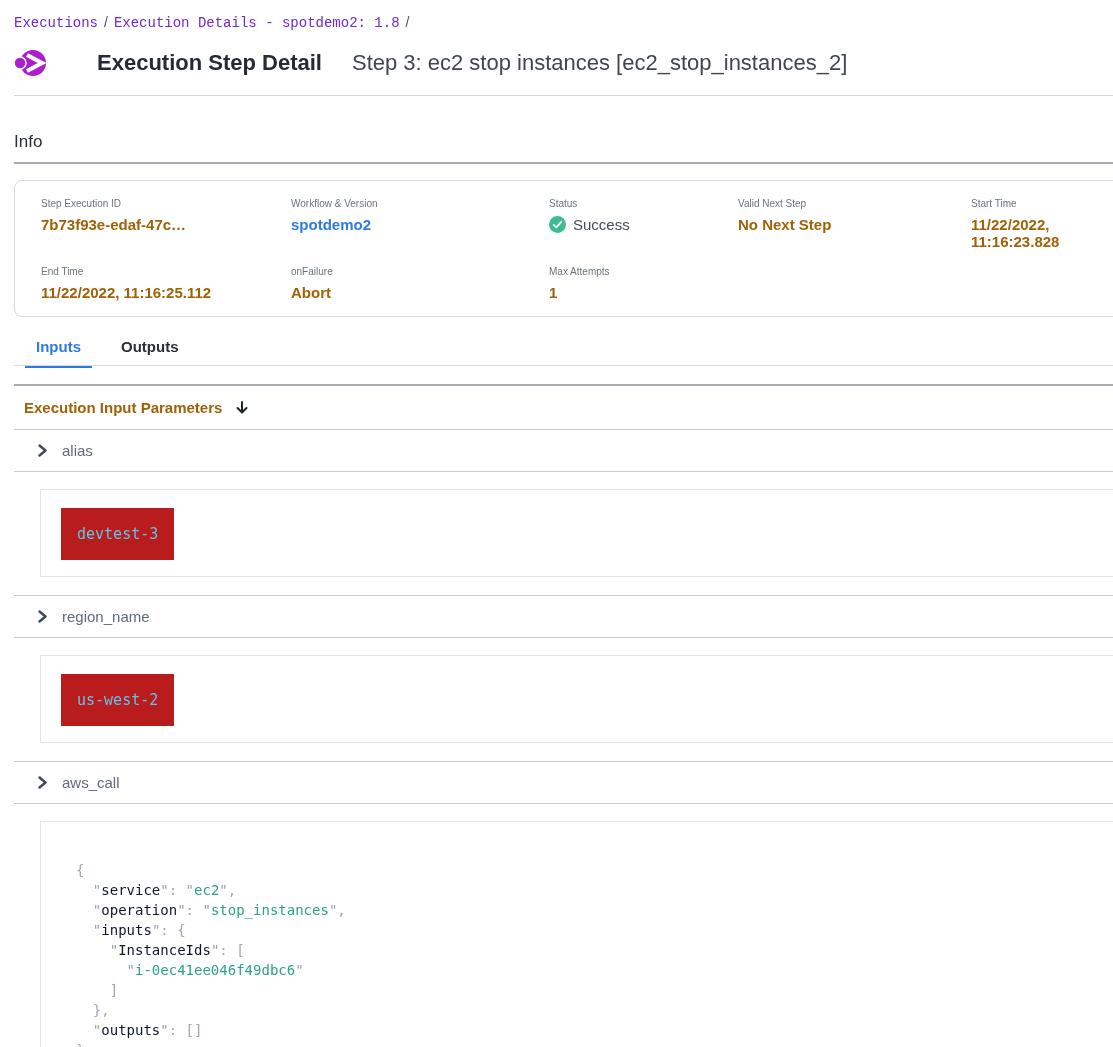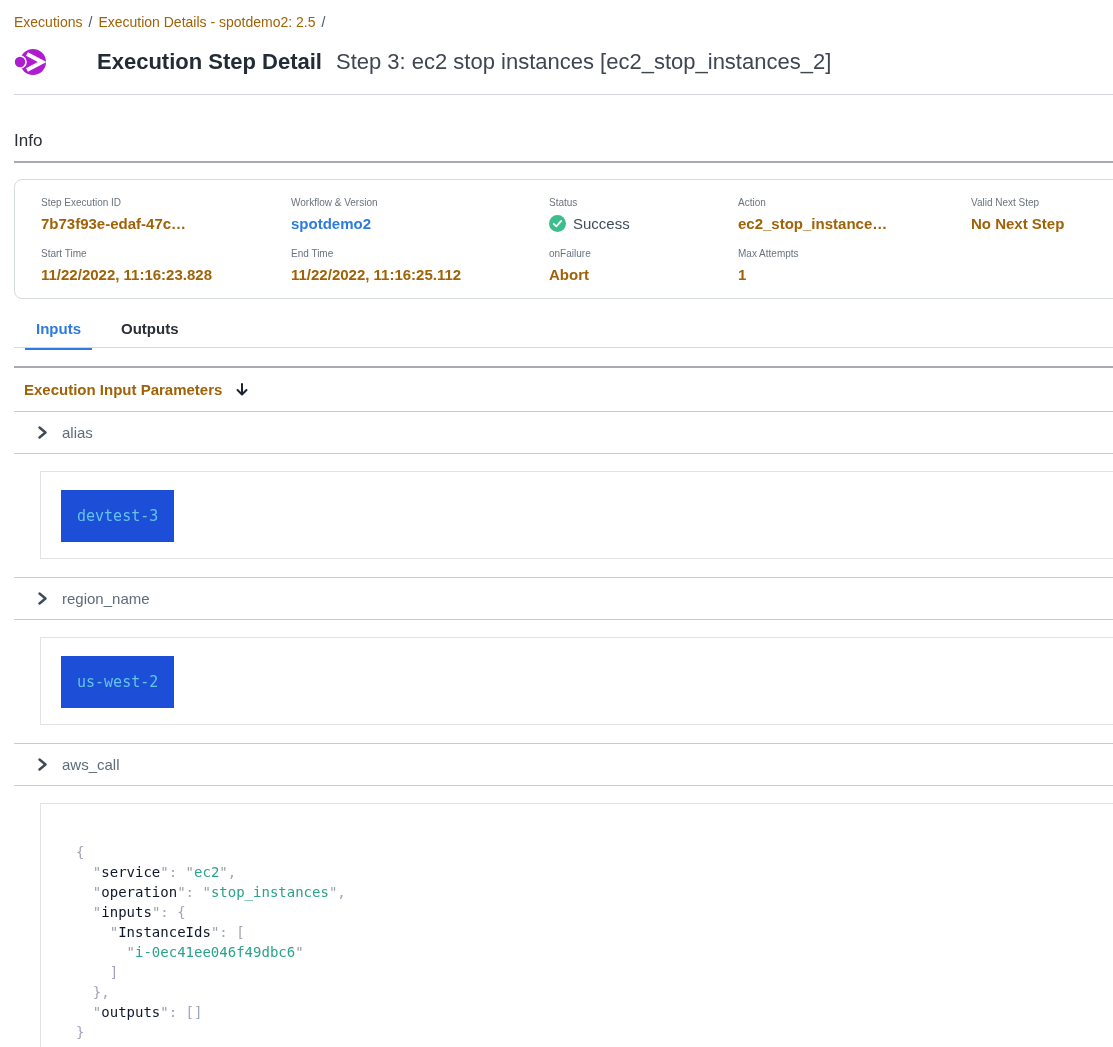--- a/index.html
+++ b/index.html
@@ -2,28 +2,28 @@
 <html><head>
 <meta charset="utf-8">
 <style>
   * { margin:0; padding:0; box-sizing:border-box; }
   html,body { width:1113px; height:1047px; overflow:hidden; background:#fff;
               font-family:"Liberation Sans", sans-serif; color:#232b36; }
   .page { padding-top:14px; }
 
   
   .breadcrumb { padding-left:14px; font-size:14px; }
-  .breadcrumb a { color:#a16207; text-decoration:none; cursor:pointer; }
+  .breadcrumb a { color:#6d28d9; text-decoration:none; cursor:pointer;font-family:Liberation Mono, monospace; }
   .breadcrumb .sep { color:#44546a; margin:0 6px; }
 
   
   .header-row { display:flex; align-items:center; gap:14px; padding-left:14px; margin-top:17px; }
   .logo-icon { width:32px; height:30px; flex:0 0 auto; }
   .page-title { font-size:22px; font-weight:bold; color:#232b36;margin-left:37px; }
-  .page-subtitle { font-size:22px; font-weight:normal; color:#3f4651; margin-left:0; }
+  .page-subtitle { font-size:22px; font-weight:normal; color:#3f4651; margin-left:16px; }
 
   .divider-light { border:none; border-top:1px solid #d2d5d9; margin-left:14px; margin-top:17px; }
   .divider-heavy { border:none; border-top:2px solid #a7abb1; margin-left:14px; }
   .divider-row   { border:none; border-top:1px solid #c9cccf; margin-left:14px; }
 
   .section-title { font-size:17px; color:#2a2f36; padding-left:14px; margin-top:36px; margin-bottom:10px; }
 
   
   .info-card { margin-left:14px; margin-right:-12px; margin-top:16px;
                border:1px solid #d6dbdb; border-radius:8px 0 0 8px;
@@ -47,42 +47,42 @@
   .params-title { font-size:15px; font-weight:bold; color:#a16207; }
   .down-arrow-icon { width:16px; height:16px; cursor:pointer; }
 
   
   .param-row { display:flex; align-items:center; gap:13px; padding:11px 0 11px 36px; height:41px; }
   .chevron-icon { width:13px; height:13px; }
   .param-name { font-size:15px; color:#5f6b7a; }
 
   .value-box { margin-left:40px; margin-right:-10px; margin-top:17px; margin-bottom:18px;
                border:1px solid #e3e3e3; background:#fff; padding:18px 0 16px 20px; }
-  .chip { display:inline-block; background:#1d4ed8; color:#61c4e8;
+  .chip { display:inline-block; background:#b91c1c; color:#61c4e8;
           font-family:"DejaVu Sans Mono", monospace; font-size:15px;
           padding:17px 16px; cursor:pointer;text-align:right; }
 
   
   .code-box { margin-left:40px; margin-right:-10px; margin-top:17px;
               border:1px solid #e3e3e3; background:#fff;
               padding:38px 0 8px 35px; }
   .code-line { font-family:"DejaVu Sans Mono", monospace; font-size:14px;
                line-height:20px; white-space:pre; }
   .tok-p { color:#a0a4bc; }
   .tok-q { color:#9aa0a6; }
   .tok-k { color:#0f172a; }
   .tok-s { color:#2aa38a; }
 </style>
 </head>
 <body>
 
 <div class="page">
 
   <div class="breadcrumb">
-    <a>Executions</a><span class="sep">/</span><a>Execution Details - spotdemo2: 2.5</a><span class="sep">/</span>
+    <a>Executions</a><span class="sep">/</span><a>Execution Details - spotdemo2: 1.8</a><span class="sep">/</span>
   </div>
 
   <div class="header-row">
     <svg class="logo-icon" viewBox="0 0 32 30">
       <circle cx="19" cy="15" r="13" fill="#ae1cd1"></circle>
       <circle cx="6" cy="15" r="6" fill="#ae1cd1" stroke="#ffffff" stroke-width="1.6"></circle>
       <path d="M13 7 L28 15 L13 23" fill="none" stroke="#ffffff" stroke-width="4.2"></path>
     </svg>
     <span class="page-title">Execution Step Detail</span>
     <span class="page-subtitle">Step 3: ec2 stop instances [ec2_stop_instances_2]</span>
@@ -105,24 +105,20 @@
       </div>
       <div>
         <div class="field-label">Status</div>
         <div class="field-value regular">
           <svg class="check-icon" viewBox="0 0 17 17">
             <circle cx="8.5" cy="8.5" r="8.5" fill="#3cbd8e"></circle>
             <path d="M4.7 8.8 L7.4 11.3 L12.2 5.9" fill="none" stroke="#ffffff" stroke-width="1.8" stroke-linecap="round" stroke-linejoin="round"></path>
           </svg>
           <span>Success</span>
         </div>
-      </div>
-      <div>
-        <div class="field-label">Action</div>
-        <div class="field-value">ec2_stop_instance…</div>
       </div>
       <div>
         <div class="field-label">Valid Next Step</div>
         <div class="field-value">No Next Step</div>
       </div>
       <div>
         <div class="field-label">Start Time</div>
         <div class="field-value">11/22/2022, 11:16:23.828</div>
       </div>
       <div>

